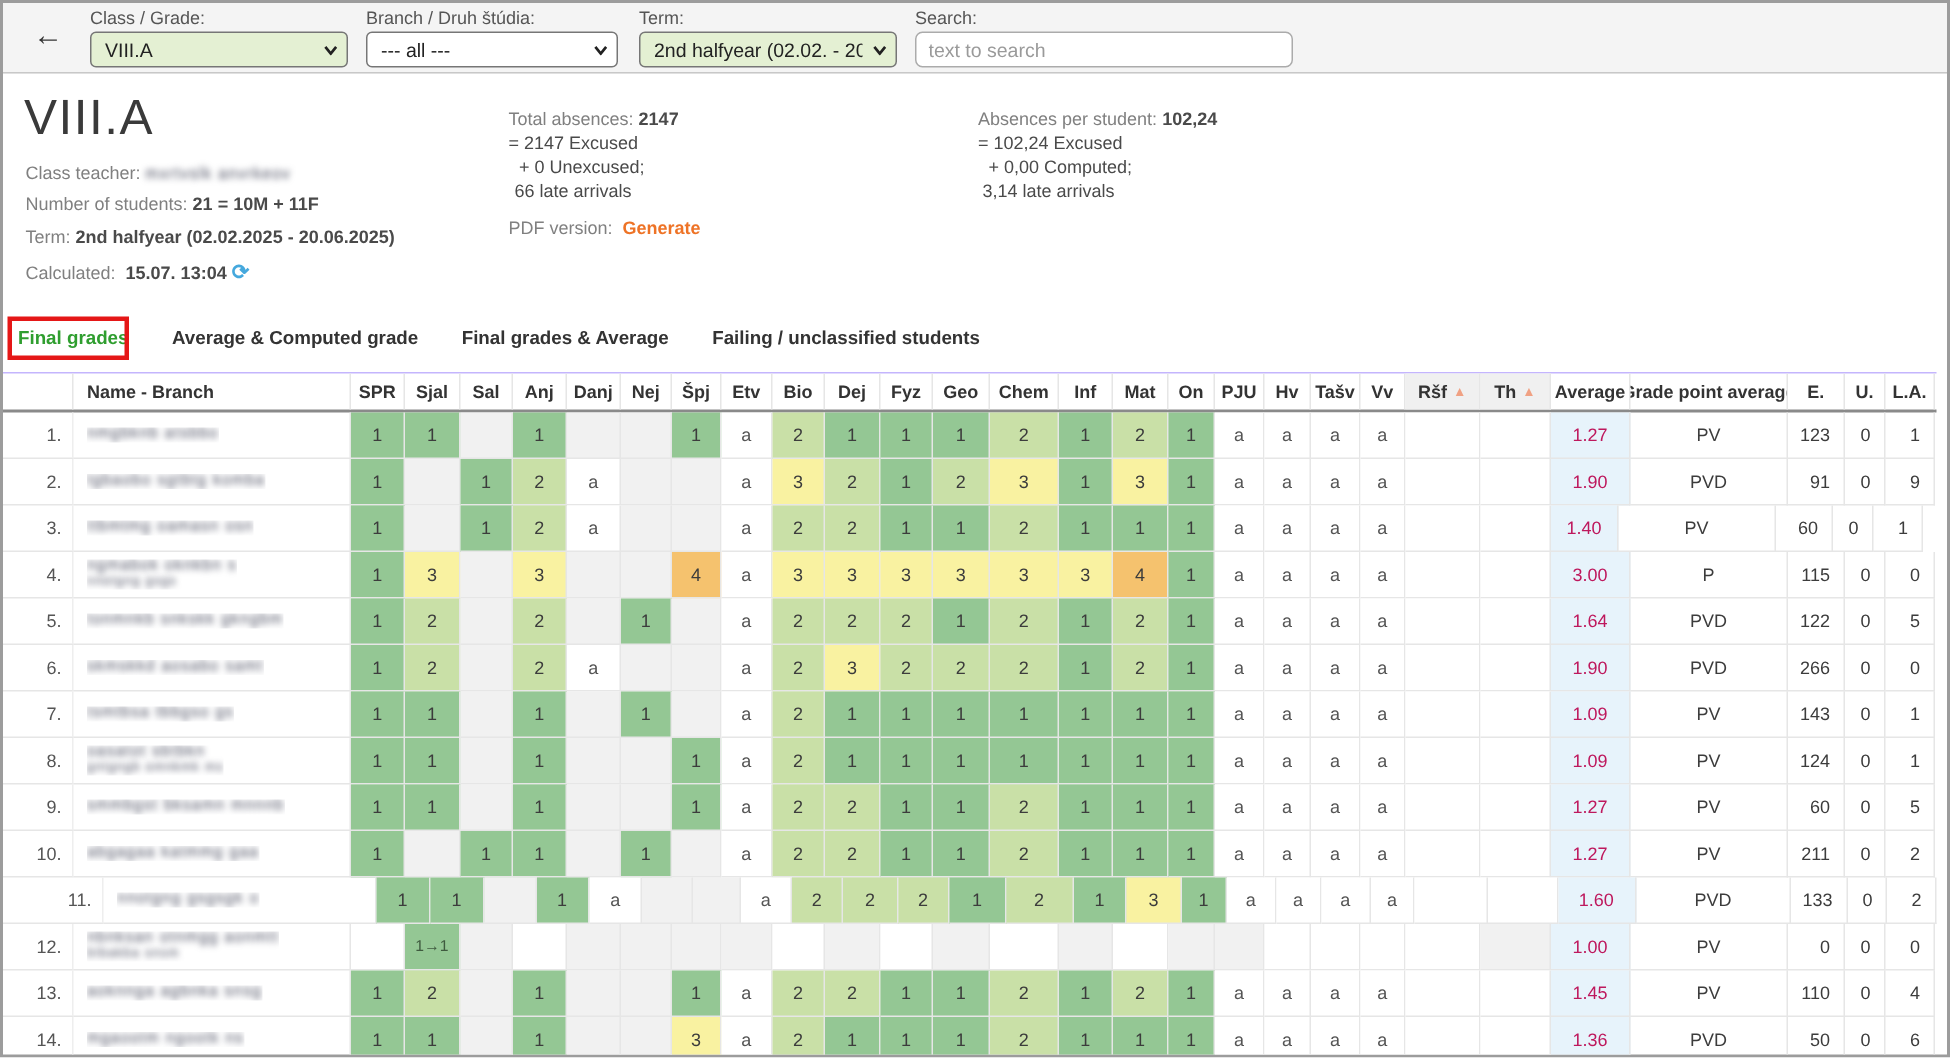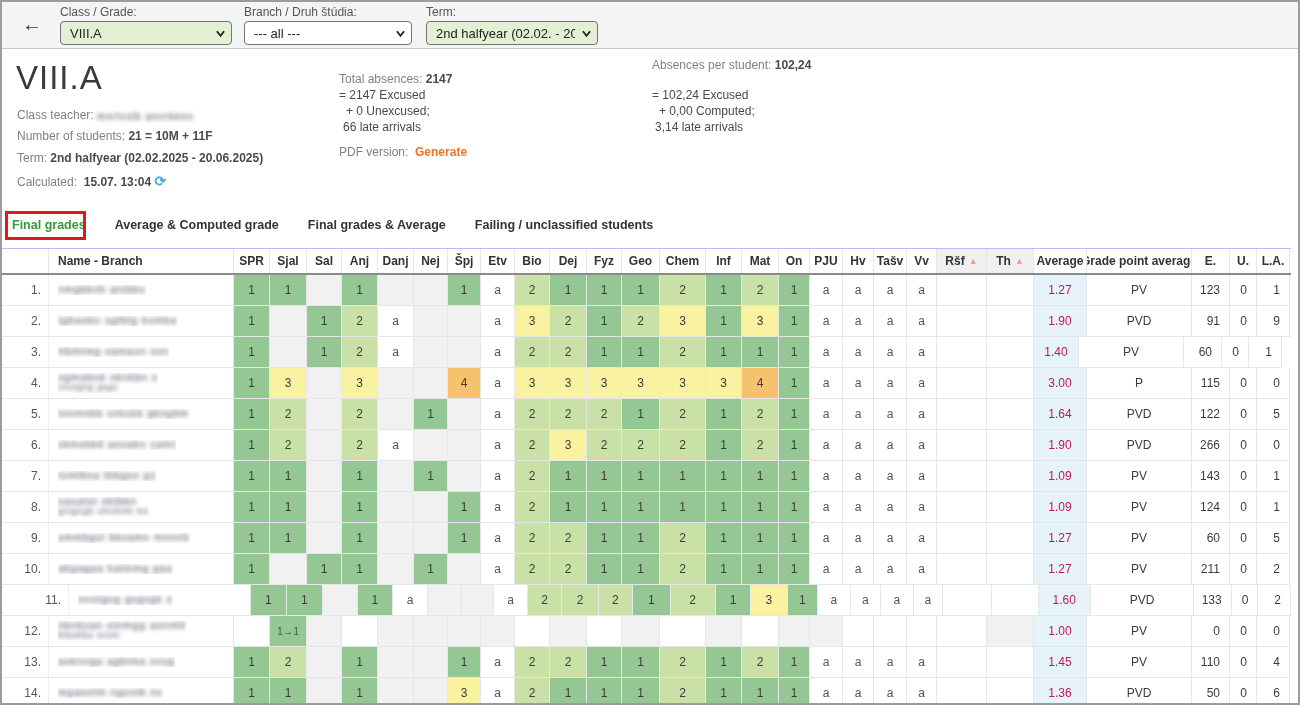--- a/index.html
+++ b/index.html
@@ -87,20 +87,24 @@
     <div class="fgroup" style="left:424px;">
       <div class="flabel">Term:</div>
       <div class="select" style="width:172px;">
         <span class="sval">2nd halfyear (02.02. - 20.06.2025)</span>
         <svg class="chev" viewBox="0 0 10 7" style="background:#e4f0d3;">
             <path d="M1 1 L5 6 L9 1" fill="none" stroke="#222" stroke-width="2"></path>
           </svg>
       </div>
     </div>
 
+    <div class="fgroup" style="left:608px;">
+      <div class="flabel">Search:</div>
+      <input class="searchbox" type="text" placeholder="text to search" style="">
+    </div>
   </div>
 
   <div class="title">VIII.A</div>
 
   <div class="hline" style="left:15px;top:106px;">
     <span>Class teacher:</span>
     <span class="scribble">mxrtvslk anvrkeov</span>
   </div>
   <div class="hline" style="left:15px;top:127px;">
     <span>Number of students:</span> <b>21 = 10M + 11F</b>
@@ -117,21 +121,21 @@
     <span>Total absences:</span> <b>2147</b>
   </div>
   <div class="hline" style="left:337px;top:86px;color:#4a4a4a;">= 2147 Excused</div>
   <div class="hline" style="left:344px;top:102px;color:#4a4a4a;">+ 0 Unexcused;</div>
   <div class="hline" style="left:341px;top:118px;color:#4a4a4a;">66 late arrivals</div>
   <div class="hline" style="left:337px;top:143px;">
     <span>PDF version:</span>&nbsp;
     <span class="genlink">Generate</span>
   </div>
 
-  <div class="hline" style="left:650px;top:56px;">
+  <div class="hline" style="left:650px;top:70px;">
     <span>Absences per student:</span> <b>102,24</b>
   </div>
   <div class="hline" style="left:650px;top:86px;color:#4a4a4a;">= 102,24 Excused</div>
   <div class="hline" style="left:657px;top:102px;color:#4a4a4a;">+ 0,00 Computed;</div>
   <div class="hline" style="left:653px;top:118px;color:#4a4a4a;">3,14 late arrivals</div>
 
   <div class="tabs" id="tabs">
       <div class="tab active">Final grades</div>
       <div class="tab">Average &amp; Computed grade</div>
       <div class="tab">Final grades &amp; Average</div>

